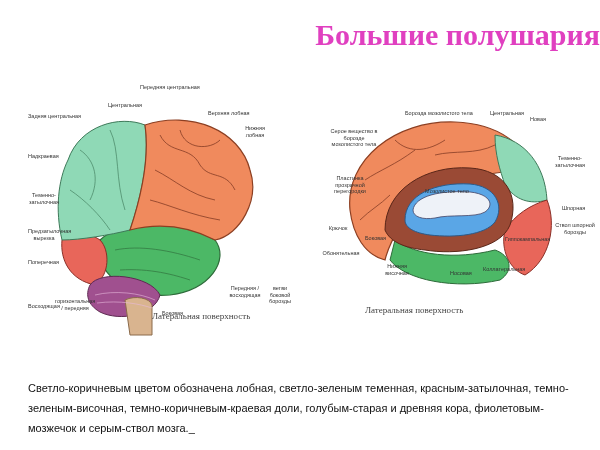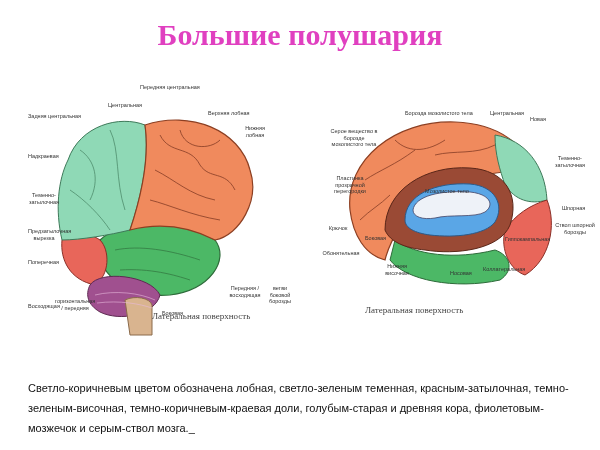--- a/index.html
+++ b/index.html
@@ -1,21 +1,21 @@
 <!DOCTYPE html>
 <html><head>
   <meta charset="utf-8">
   <style>
     html, body { margin: 0; padding: 0; }
     body {
       width: 600px; height: 450px; background: #ffffff; position: relative; overflow: hidden;
       font-family: "Liberation Sans", sans-serif;
     }
     .title {
-      position: absolute; left: 0; top: 18px; width: 600px; text-align: center;
+      position: absolute; left: 0; top: 18px; width: 600px; text-align: right;
       font-family: "Liberation Serif", serif; font-weight: bold; font-size: 30px; color: #e040c0;
     }
     .figure { position: absolute; left: 0; top: 70px; width: 500px; height: 270px; text-align: center; }
     .lbl {
       position: absolute; font-family: "Liberation Sans", sans-serif; font-size: 5.5px; color: #333;
       line-height: 6.5px; white-space: pre-line;
     }
     .caption {
       position: absolute; font-family: "Liberation Serif", serif; font-size: 9px; color: #444;
     }

